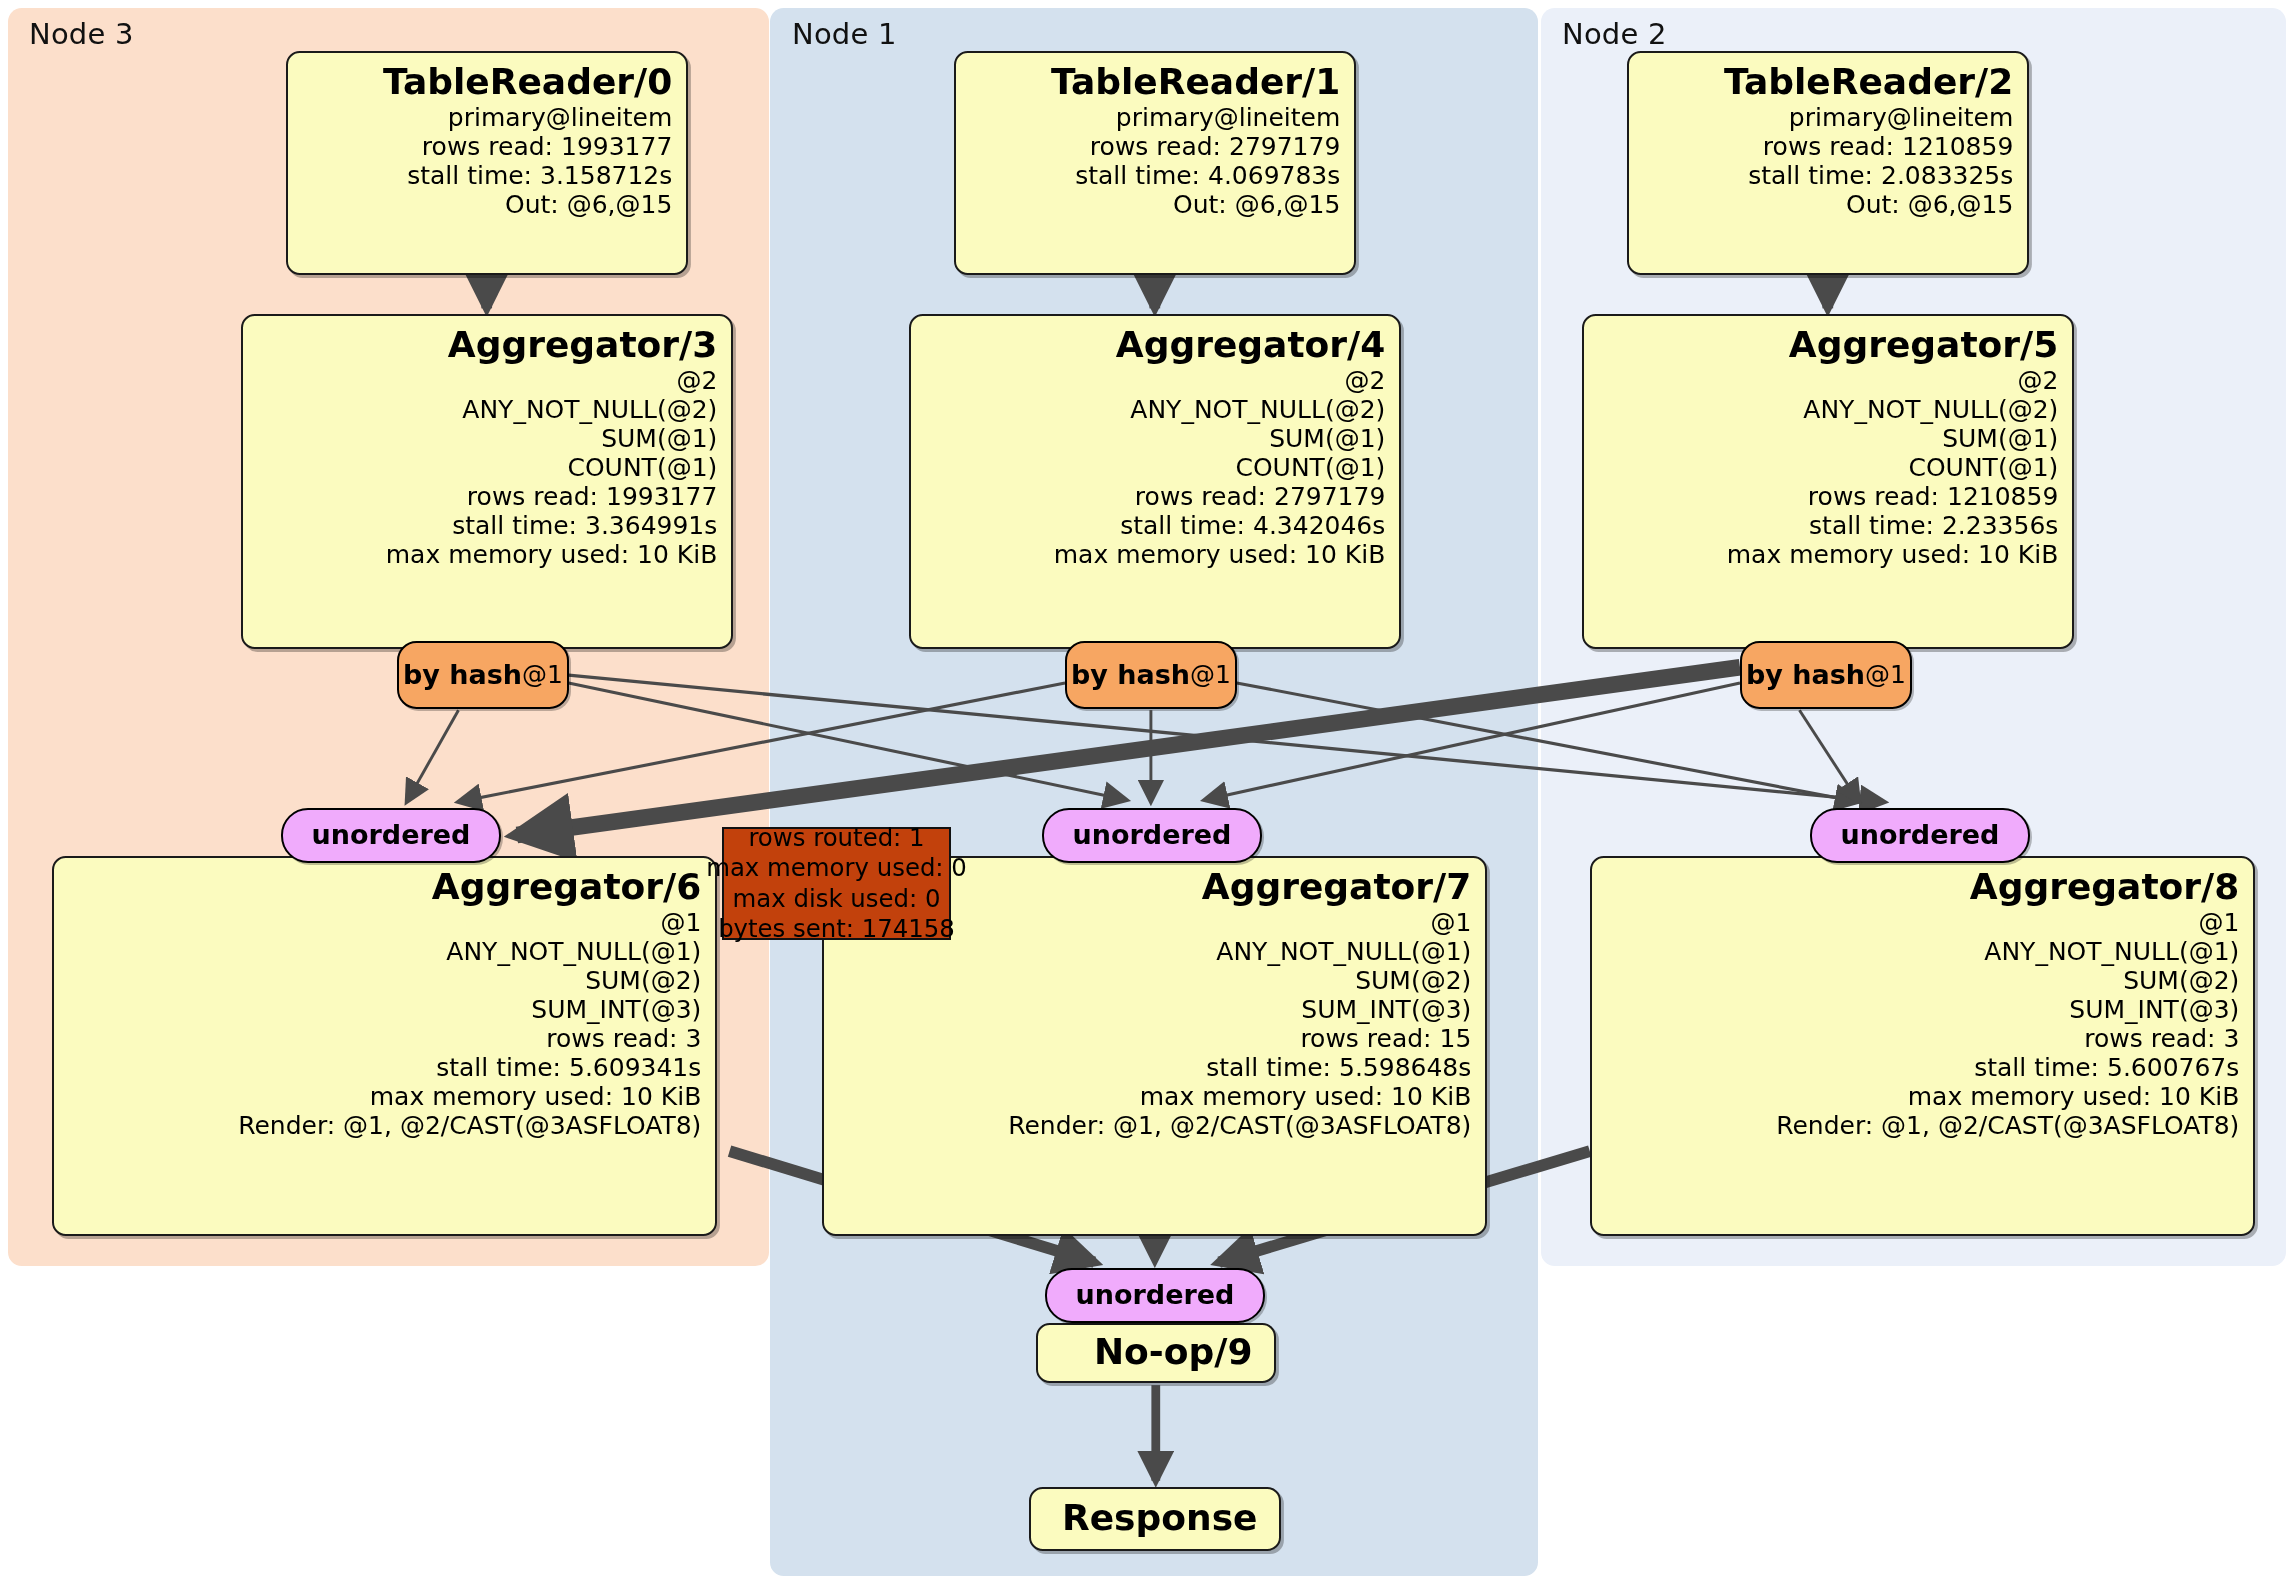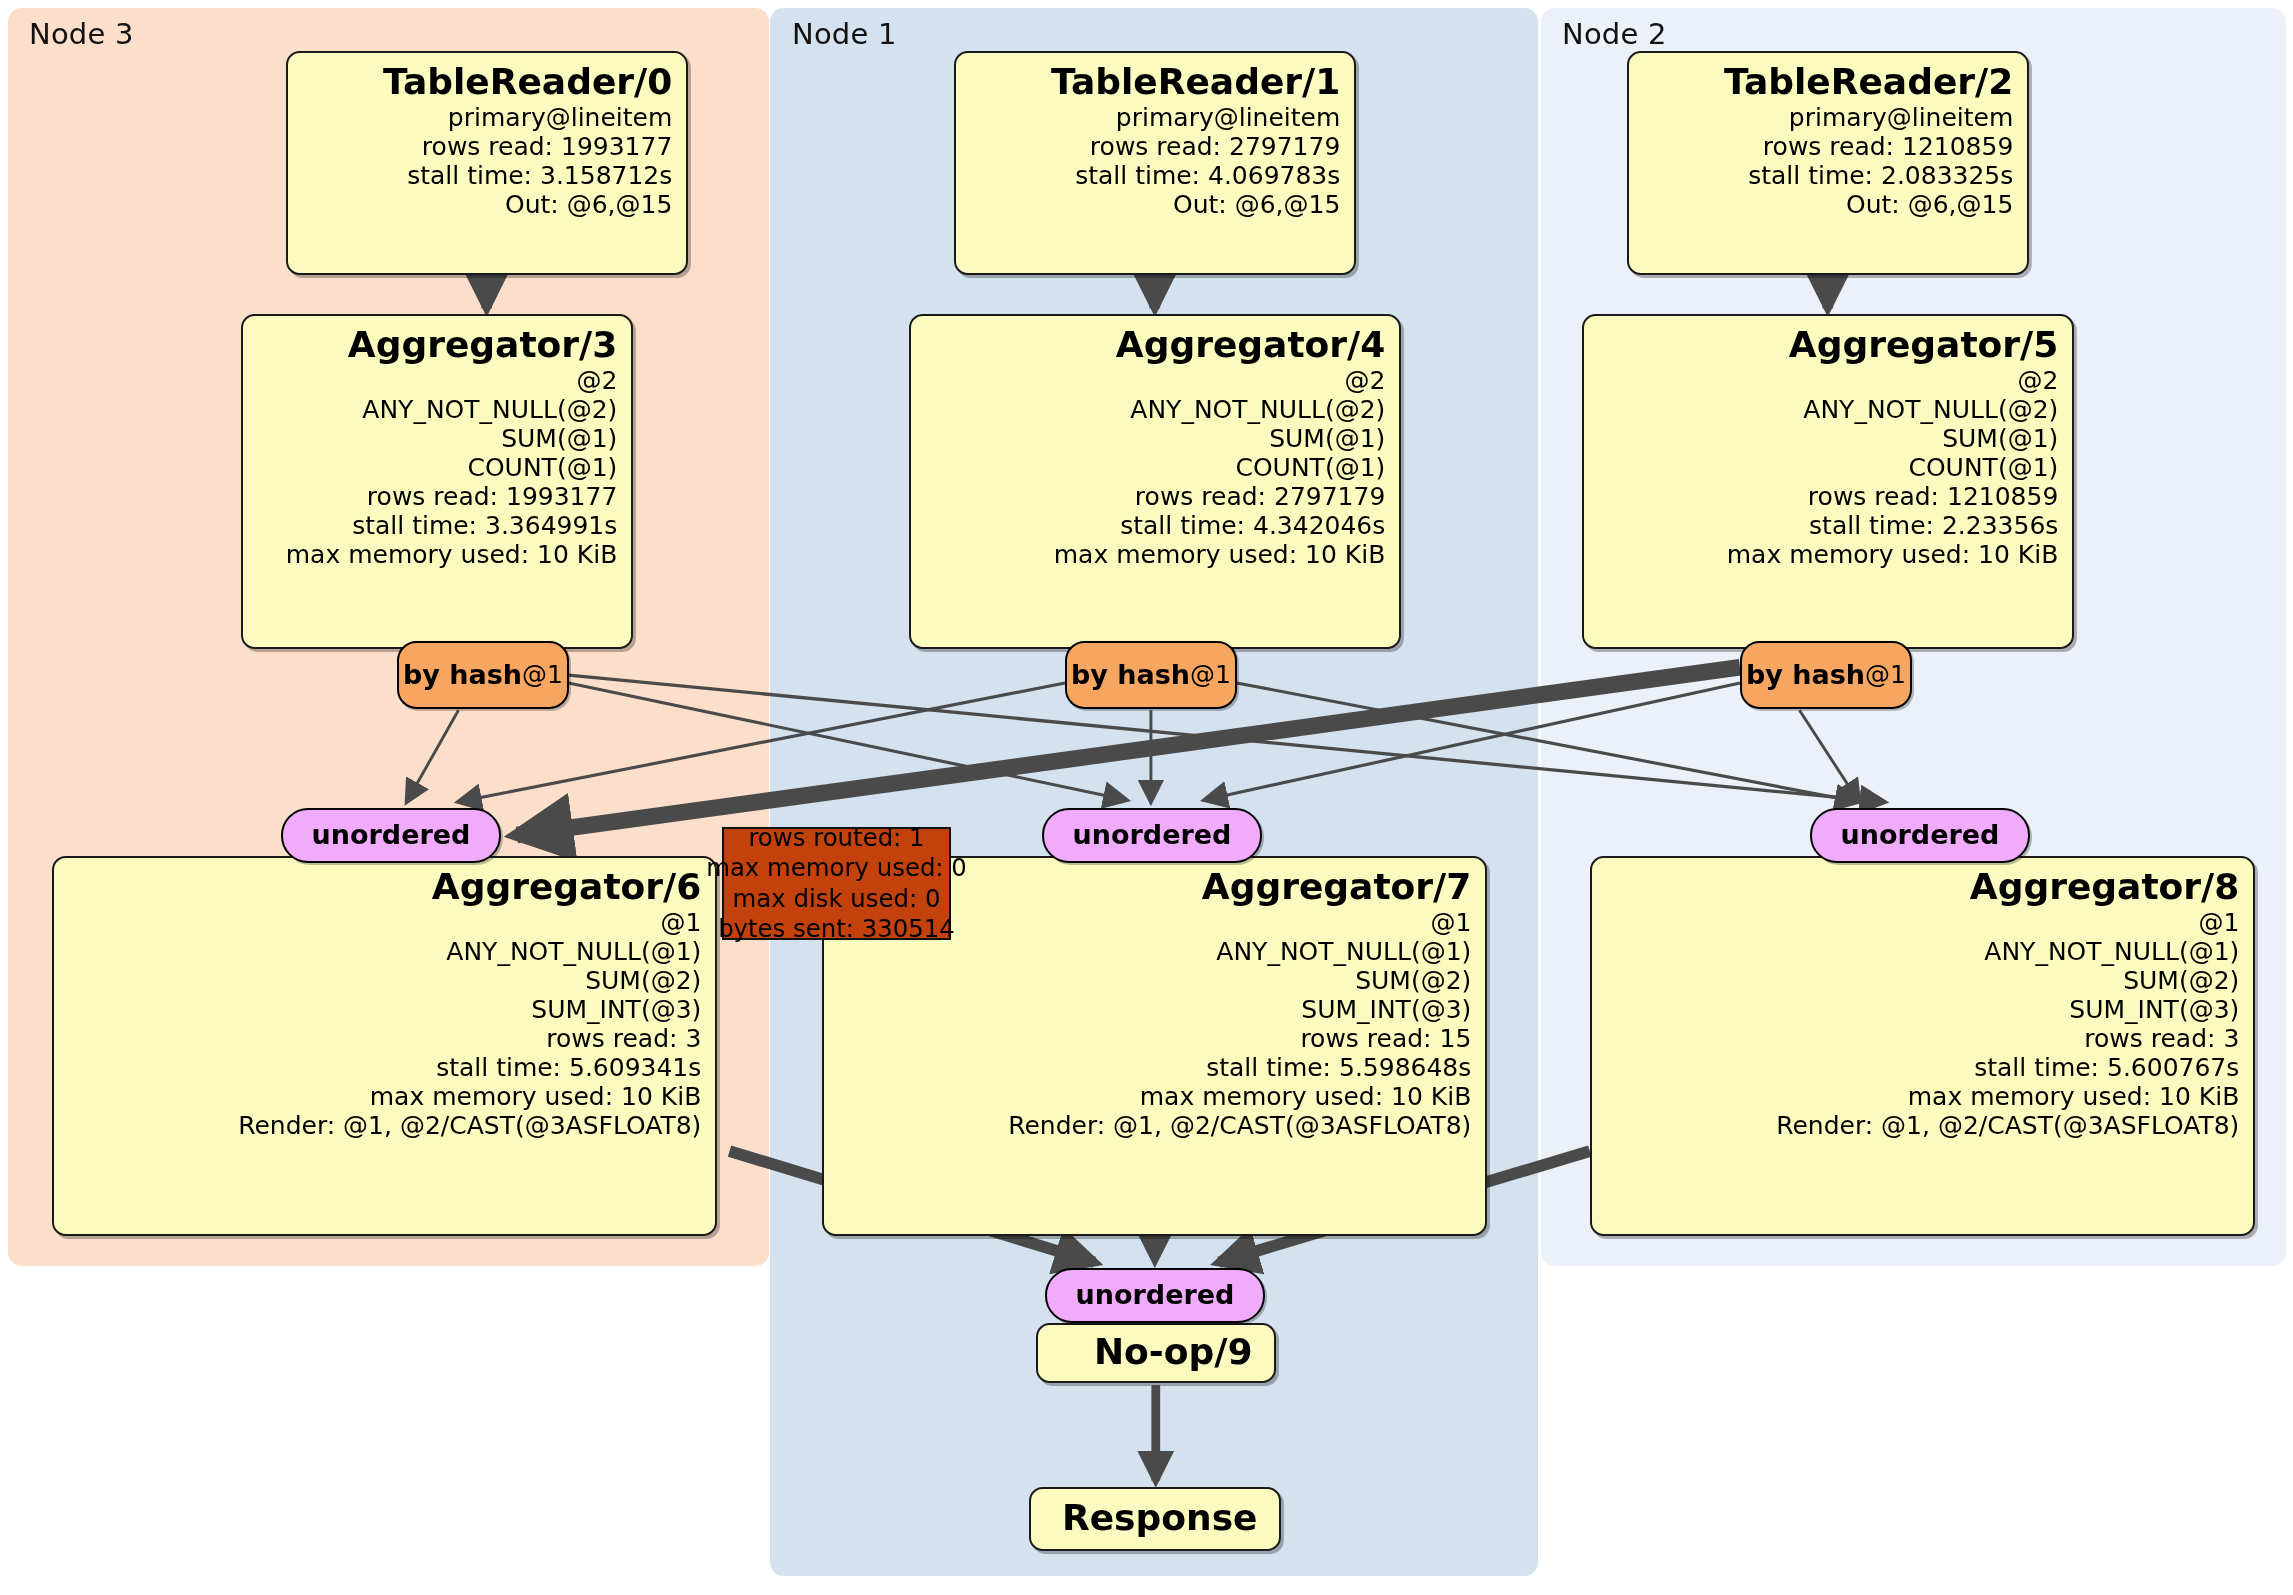--- a/index.html
+++ b/index.html
@@ -153,21 +153,21 @@
         <div class="ln">stall time: 4.069783s</div>
         <div class="ln">Out: @6,@15</div>
       </div>
       <div class="opbox" style="left: 1627px; top: 51px; width: 402px; height: 224px;">
         <div class="ttl">TableReader/2</div>
         <div class="ln">primary@lineitem</div>
         <div class="ln">rows read: 1210859</div>
         <div class="ln">stall time: 2.083325s</div>
         <div class="ln">Out: @6,@15</div>
       </div>
-      <div class="opbox" style="left: 241px; top: 314px; width: 392px; height: 335px;">
+      <div class="opbox" style="left: 241px; top: 314px; width: 492px; height: 335px;">
         <div class="ttl">Aggregator/3</div>
         <div class="ln">@2</div>
         <div class="ln">ANY_NOT_NULL(@2)</div>
         <div class="ln">SUM(@1)</div>
         <div class="ln">COUNT(@1)</div>
         <div class="ln">rows read: 1993177</div>
         <div class="ln">stall time: 3.364991s</div>
         <div class="ln">max memory used: 10 KiB</div>
       </div>
       <div class="opbox" style="left: 909px; top: 314px; width: 492px; height: 335px;">
@@ -250,18 +250,18 @@
       <div class="pill unord" style="left: 1810px; top: 808px; width: 220px; height: 55px;">
         <div class="p1">unordered</div>
       </div>
       <div class="pill unord" style="left: 1045px; top: 1268px; width: 220px; height: 55px;">
         <div class="p1">unordered</div>
       </div>
       <div class="statbox" style="left: 722px; top: 827px; width: 229px; height: 113px;">
         <div class="sl">rows routed: 1</div>
         <div class="sl">max memory used: 0</div>
         <div class="sl">max disk used: 0</div>
-        <div class="sl">bytes sent: 330514</div>
+        <div class="sl">bytes sent: 174158</div>
       </div>
     </div>
 
 </div>
 
 
 </body></html>

